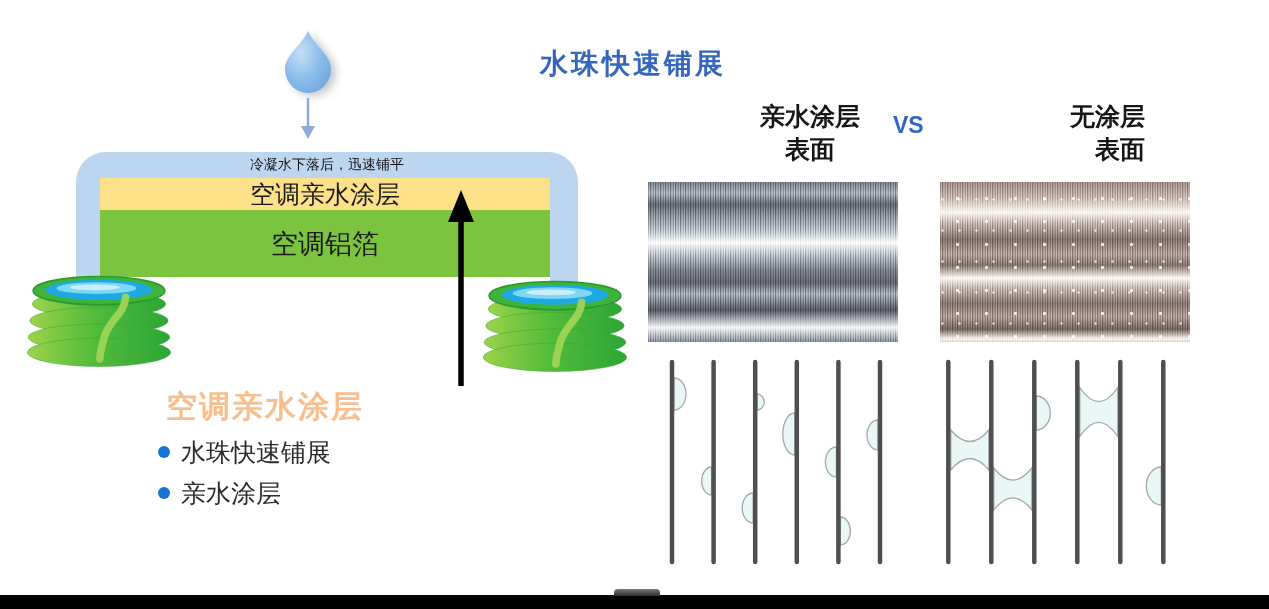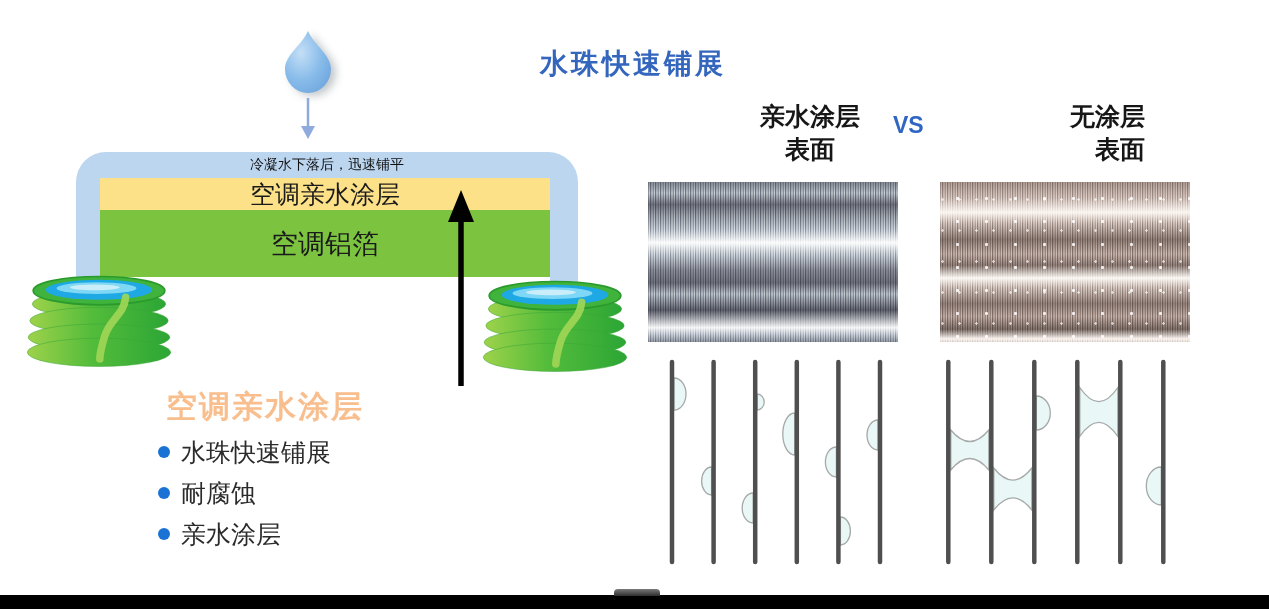--- a/index.html
+++ b/index.html
@@ -136,24 +136,20 @@
       <line x1="461" y1="220" x2="461" y2="386" stroke="#000" stroke-width="5.5"></line>
       <polygon points="461,190 448,222 474,222" fill="#000"></polygon>
     </g>
   </svg>
 
   <div class="abs feat-heading">空调亲水涂层</div>
   <ul class="abs feat-list">
     <li>
       <span class="dot"></span>
       <span>水珠快速铺展</span>
-    </li>
-    <li>
-      <span class="dot"></span>
-      <span>耐腐蚀</span>
     </li>
     <li>
       <span class="dot"></span>
       <span>亲水涂层</span>
     </li>
   </ul>
 
   <div class="abs cmp-label cmp-left">
     <div>亲水涂层</div>
     <div>表面</div>

